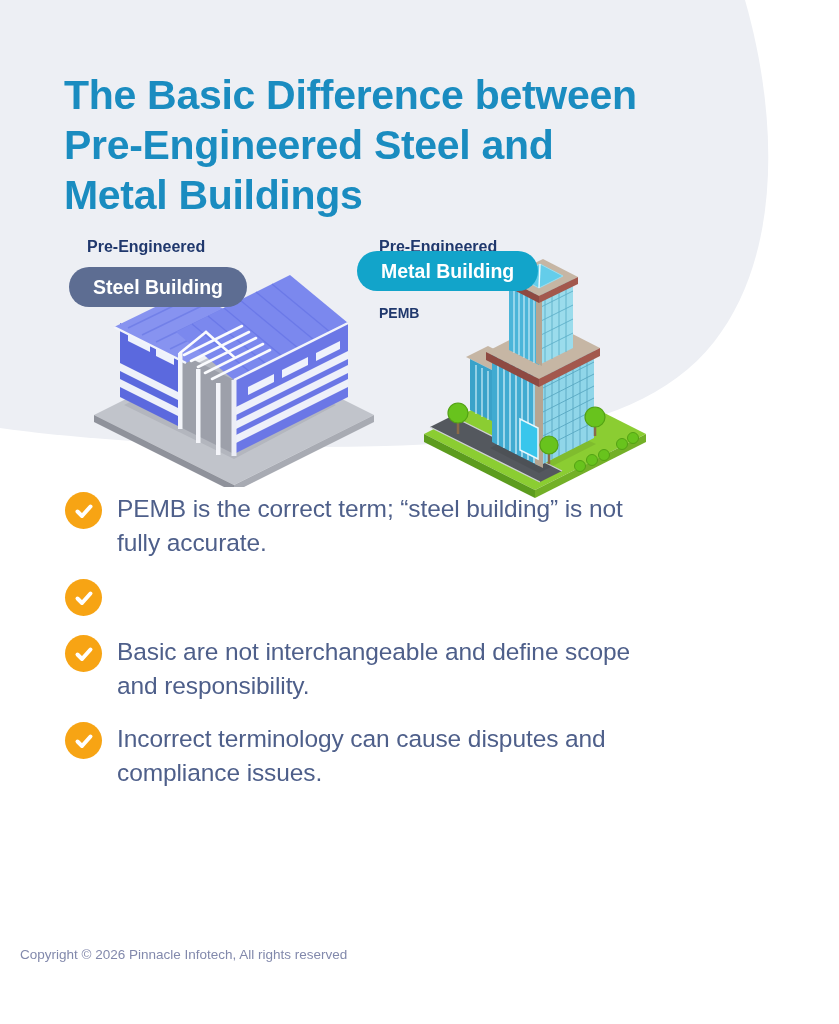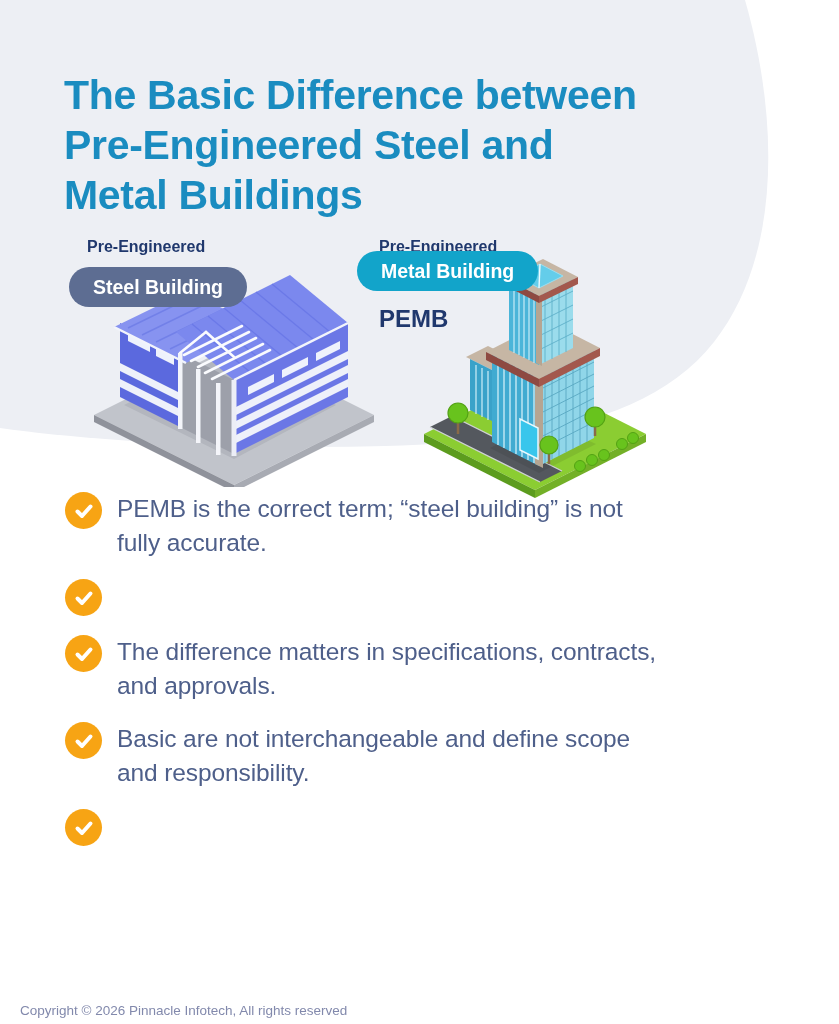--- a/index.html
+++ b/index.html
@@ -39,21 +39,21 @@
   .pill{
     position:absolute;z-index:3;height:40px;
     display:flex;align-items:center;
     padding:0 24px;border-radius:20px;
     color:#ffffff;font-size:19.5px;font-weight:600;
   }
   .pill.steel{left:69px;top:259px;background:var(--pill-slate);margin-top:8px;}
   .pill.metal{left:357px;top:251px;background:var(--pill-teal);text-align:right;}
   .caption{
     position:absolute;left:379px;top:305px;z-index:3;
-    font-size:24px;font-weight:700;color:var(--navy);
+    font-size:14px;font-weight:700;color:var(--navy);
   }
   .illus{position:absolute;z-index:1;}
   .illus.steel{left:84px;top:247px;}
   .illus.metal{left:412px;top:250px;}
   .bullets{
     position:absolute;left:65px;top:492px;z-index:2;
     width:724px;
     display:flex;flex-direction:column;gap:19px;
   }
   .bullet{display:flex;gap:15px;align-items:flex-start;}
@@ -62,21 +62,21 @@
     background:var(--check-orange);
     display:flex;align-items:center;justify-content:center;
     margin-top:0;
   }
   .bullet-text{
     font-size:24.5px;line-height:34px;letter-spacing:-0.1px;
     color:var(--body-text);
     white-space:pre-line;
   }
   .footer{
-    position:absolute;left:20px;top:1003px;z-index:2;
+    position:absolute;left:20px;top:947px;z-index:2;
     font-size:13.5px;color:var(--footer-text);
   }
 </style>
 </head>
 <body>
 
 <div class="page">
 
   <svg class="blob" width="839" height="470" viewBox="0 0 839 470" aria-hidden="true">
     <path d="M0,0 L745,0 C777,112 784,252 714,342 C655,417 543,441 385,446 C243,450 92,441 0,428 Z" fill="var(--blob-gray)"></path>
@@ -262,36 +262,29 @@
             <polyline points="3.5,10.5 8,15 16.5,5.5" fill="none" stroke="#ffffff" stroke-width="4" stroke-linecap="round" stroke-linejoin="round"></polyline>
           </svg>
       </span>
     </li>
     <li class="bullet">
       <span class="check">
         <svg width="20" height="20" viewBox="0 0 20 20">
             <polyline points="3.5,10.5 8,15 16.5,5.5" fill="none" stroke="#ffffff" stroke-width="4" stroke-linecap="round" stroke-linejoin="round"></polyline>
           </svg>
       </span>
-      <span class="bullet-text">The difference matters in specifications, contracts,
-and approvals.</span>
-    </li>
-    <li class="bullet">
-      <span class="check">
-        <svg width="20" height="20" viewBox="0 0 20 20">
-            <polyline points="3.5,10.5 8,15 16.5,5.5" fill="none" stroke="#ffffff" stroke-width="4" stroke-linecap="round" stroke-linejoin="round"></polyline>
-          </svg>
-      </span>
       <span class="bullet-text">Basic are not interchangeable and define scope
 and responsibility.</span>
     </li>
     <li class="bullet">
       <span class="check">
         <svg width="20" height="20" viewBox="0 0 20 20">
             <polyline points="3.5,10.5 8,15 16.5,5.5" fill="none" stroke="#ffffff" stroke-width="4" stroke-linecap="round" stroke-linejoin="round"></polyline>
           </svg>
       </span>
+      <span class="bullet-text">Incorrect terminology can cause disputes and
+compliance issues.</span>
     </li>
   </ul>
 
   <div class="footer">Copyright © 2026 Pinnacle Infotech, All rights reserved</div>
 
 </div>
 
 </body></html>

